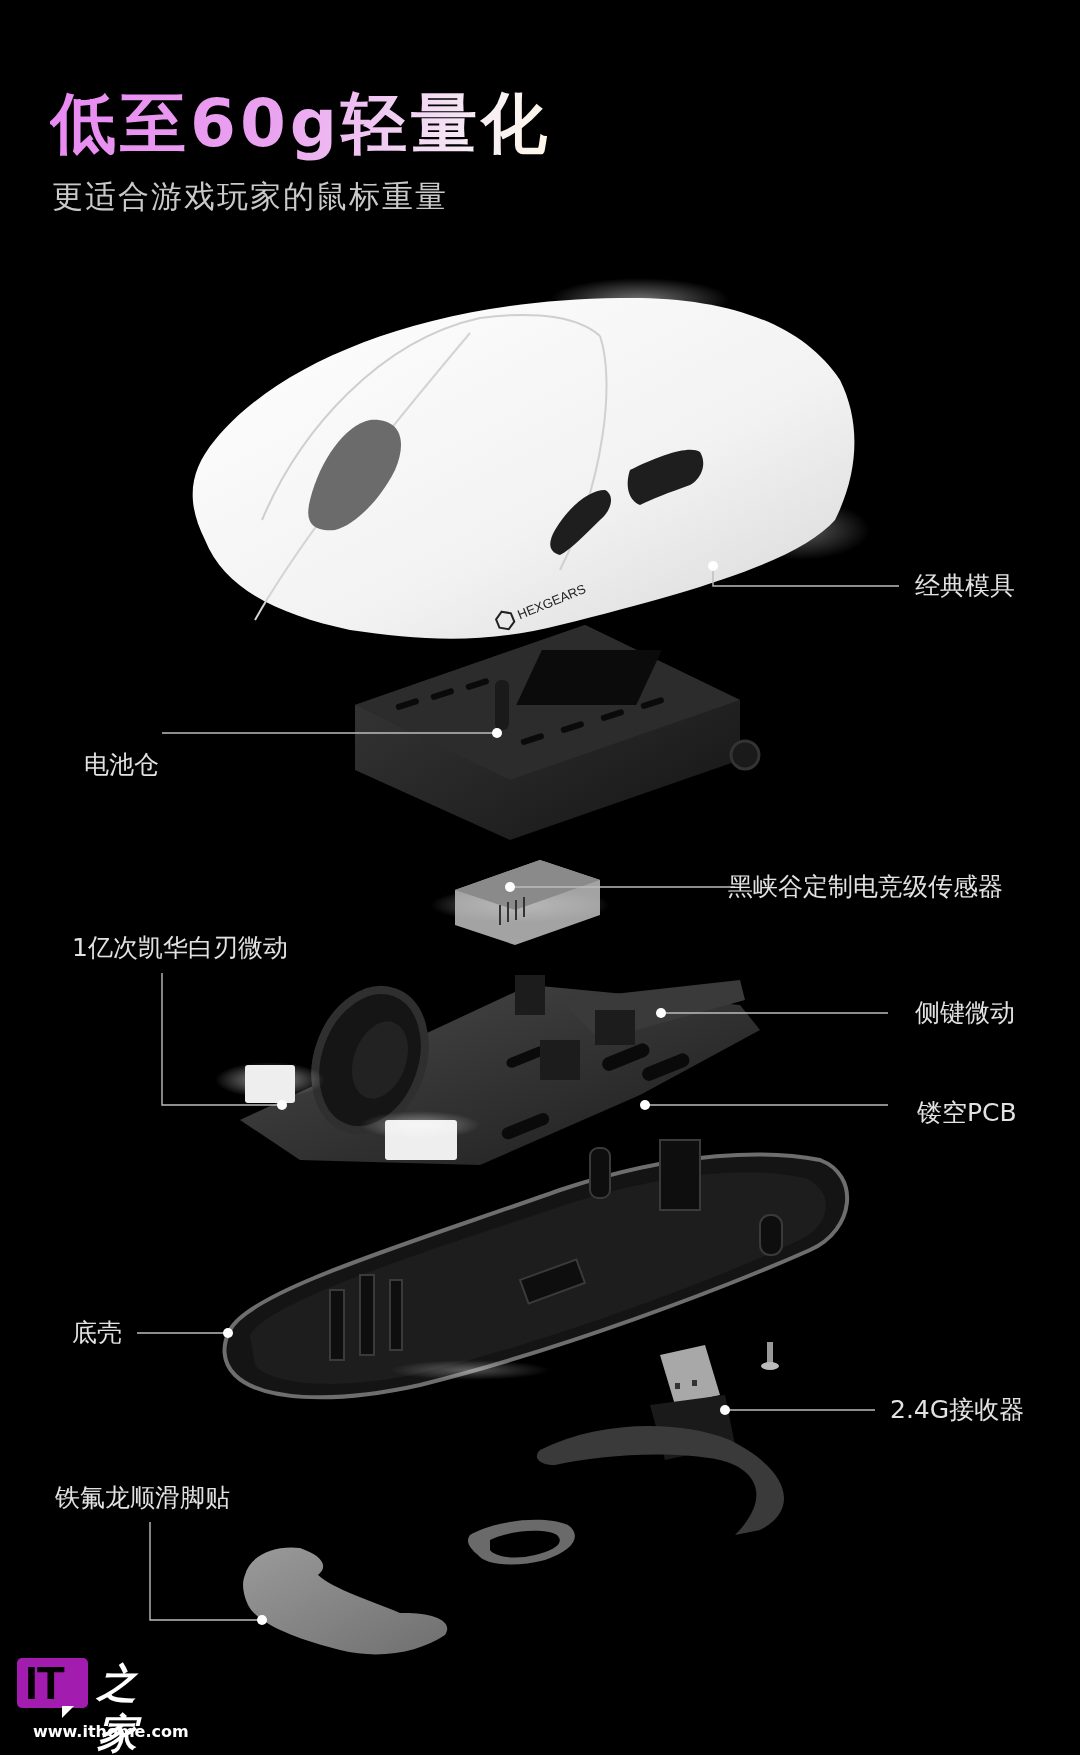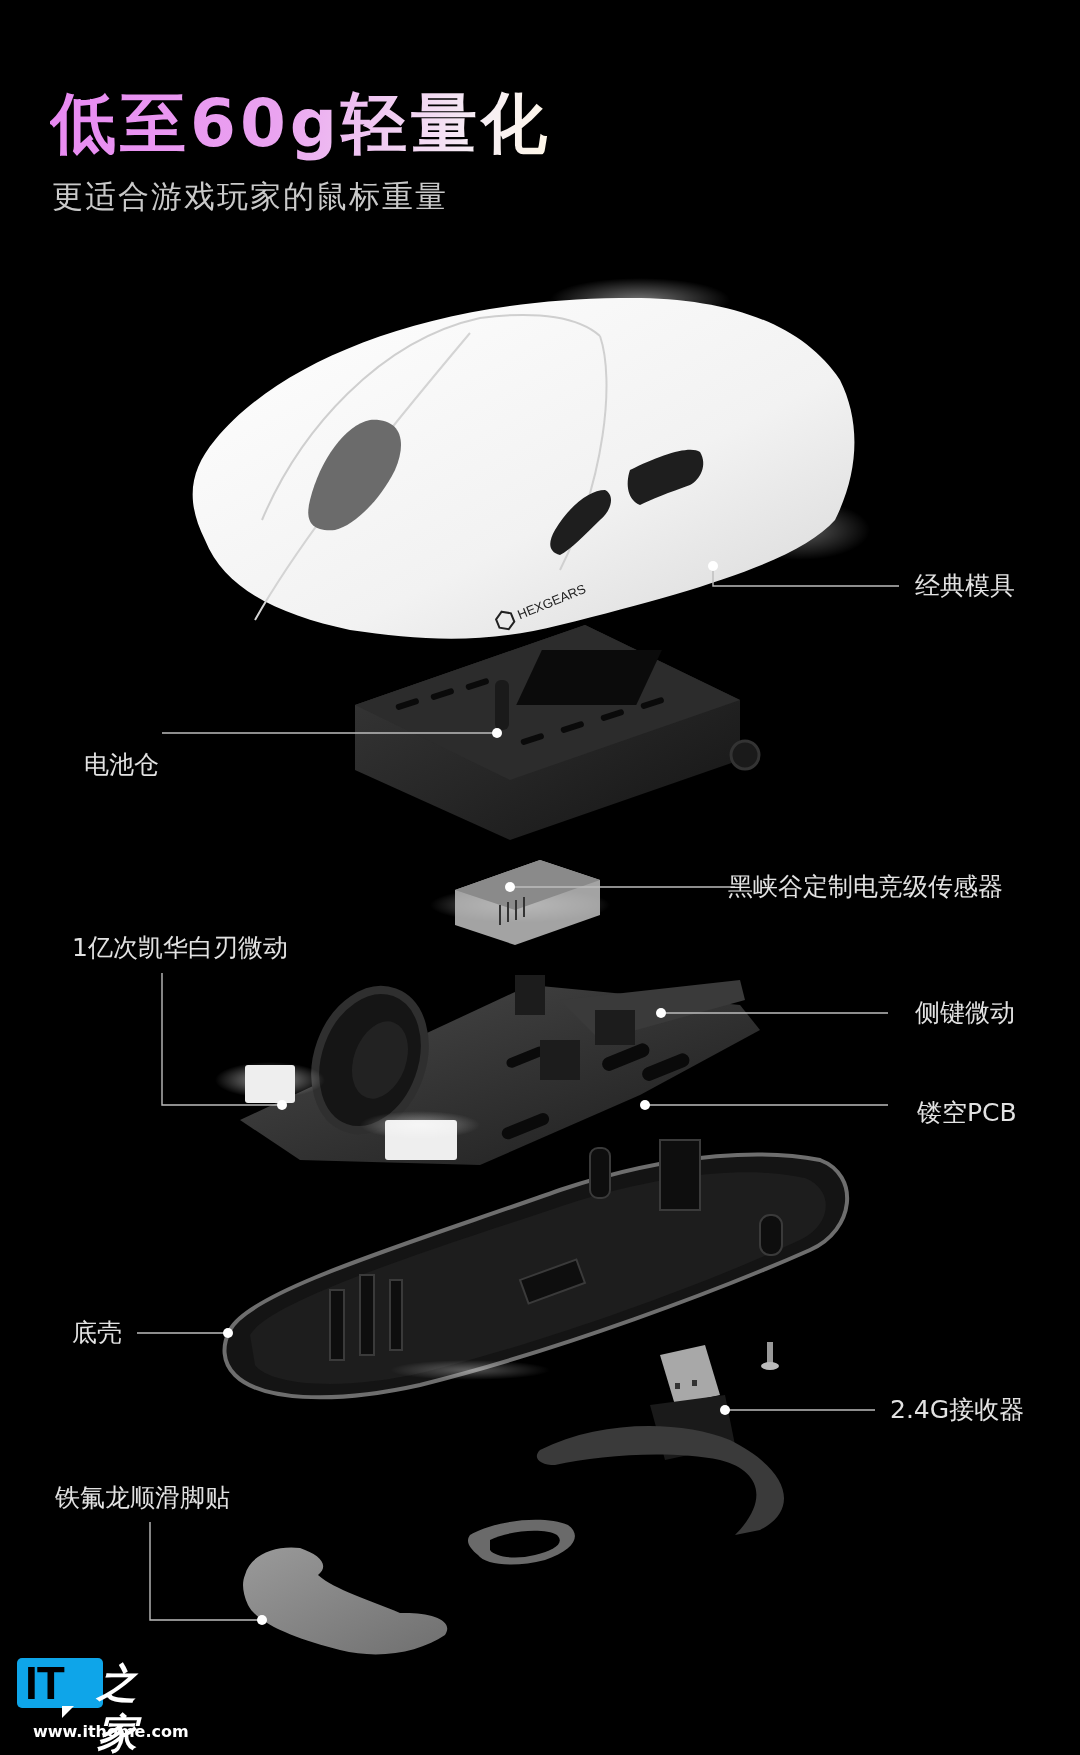--- a/index.html
+++ b/index.html
@@ -4,21 +4,21 @@
 <style>
   html,body{margin:0;padding:0;background:#000;}
   body{width:1080px;height:1755px;position:relative;overflow:hidden;font-family:"DejaVu Sans","Liberation Sans",sans-serif;color:#e6e6e6;}
   .title{position:absolute;left:50px;top:84px;font-size:66px;font-weight:bold;letter-spacing:4px;line-height:80px;
     background:linear-gradient(100deg,#e889f2 0%,#eaa3f0 45%,#f6eef4 85%,#fff8e8 100%);
     -webkit-background-clip:text;background-clip:text;color:transparent;white-space:nowrap;}
   .subtitle{position:absolute;left:52px;top:176px;font-size:31px;line-height:40px;color:#c9c9c9;letter-spacing:2px;white-space:nowrap;}
   .label{position:absolute;font-size:25px;line-height:24px;color:#e2e2e2;white-space:nowrap;}
   svg.art{position:absolute;left:0;top:0;}
   .logo{position:absolute;left:17px;top:1658px;width:141px;height:90px;}
-  .it-box{position:absolute;left:0;top:0;width:86px;height:50px;background:#0ea5e9;border-radius:5px;}
+  .it-box{position:absolute;left:0;top:0;width:71px;height:50px;background:#a21caf;border-radius:5px;}
   .it-box span{position:absolute;left:8px;top:2px;font-family:"Liberation Sans",sans-serif;font-weight:bold;font-size:46px;line-height:46px;color:#000;letter-spacing:-1px;}
   .it-tail{position:absolute;left:45px;top:48px;width:0;height:0;border-left:0 solid transparent;border-right:12px solid transparent;border-top:12px solid #fff;}
   .zhijia{position:absolute;left:80px;top:0px;font-family:"DejaVu Serif",serif;font-size:40px;line-height:50px;color:#fff;font-style:italic;font-weight:bold;}
   .url{position:absolute;left:0;top:64px;font-family:"DejaVu Sans",sans-serif;font-weight:bold;font-size:16px;line-height:20px;color:#ffffff;white-space:nowrap;margin-left:16px;}
 </style>
 </head>
 <body>
 
 <div class="title">低至60g轻量化</div>
 <div class="subtitle">更适合游戏玩家的鼠标重量</div>

